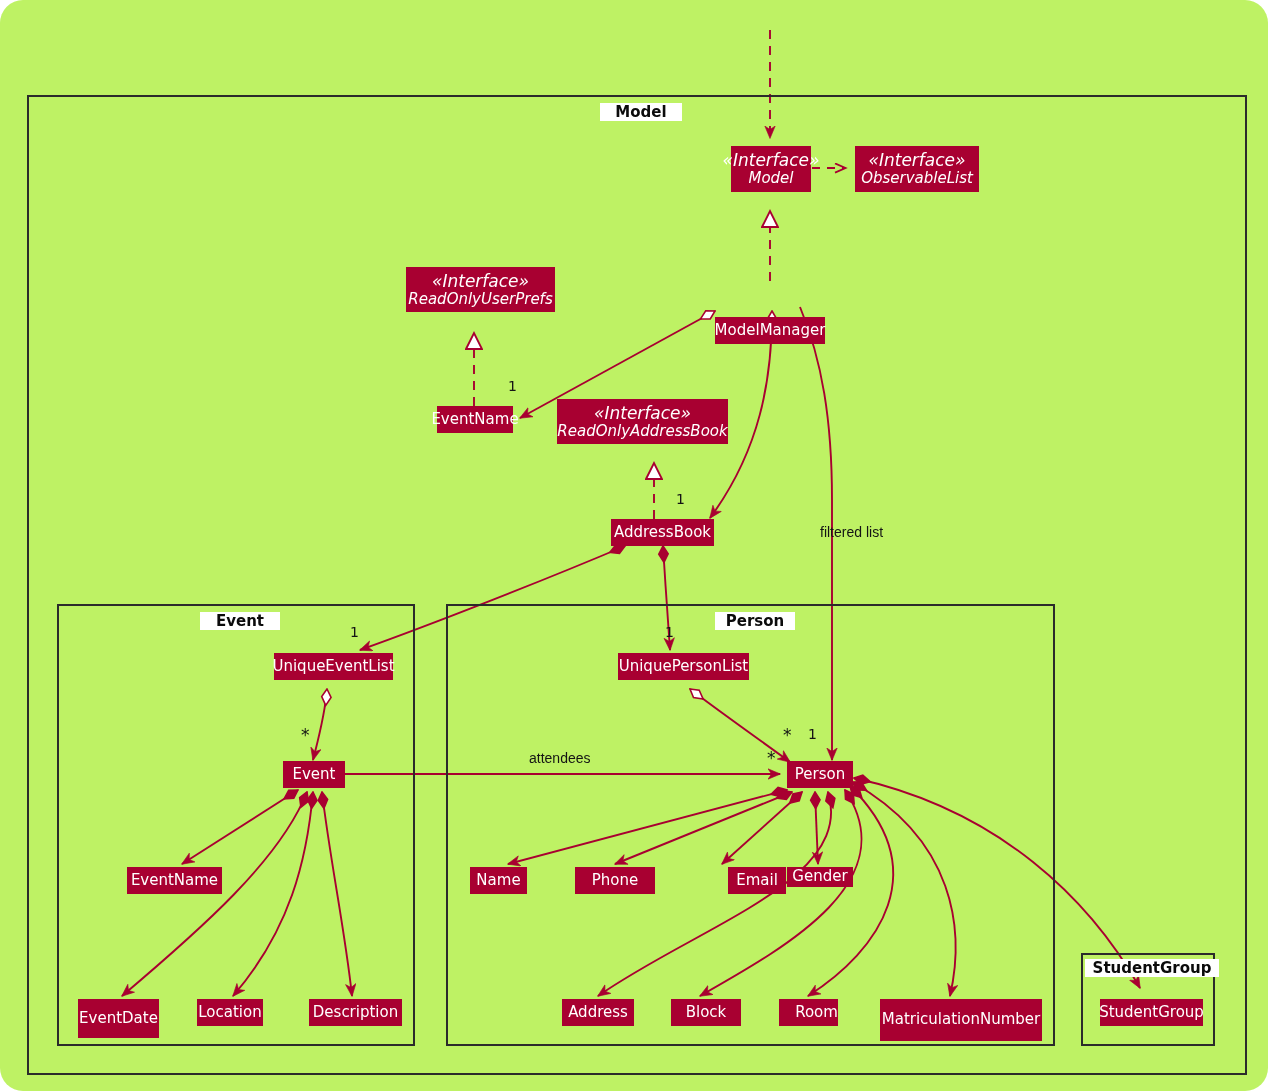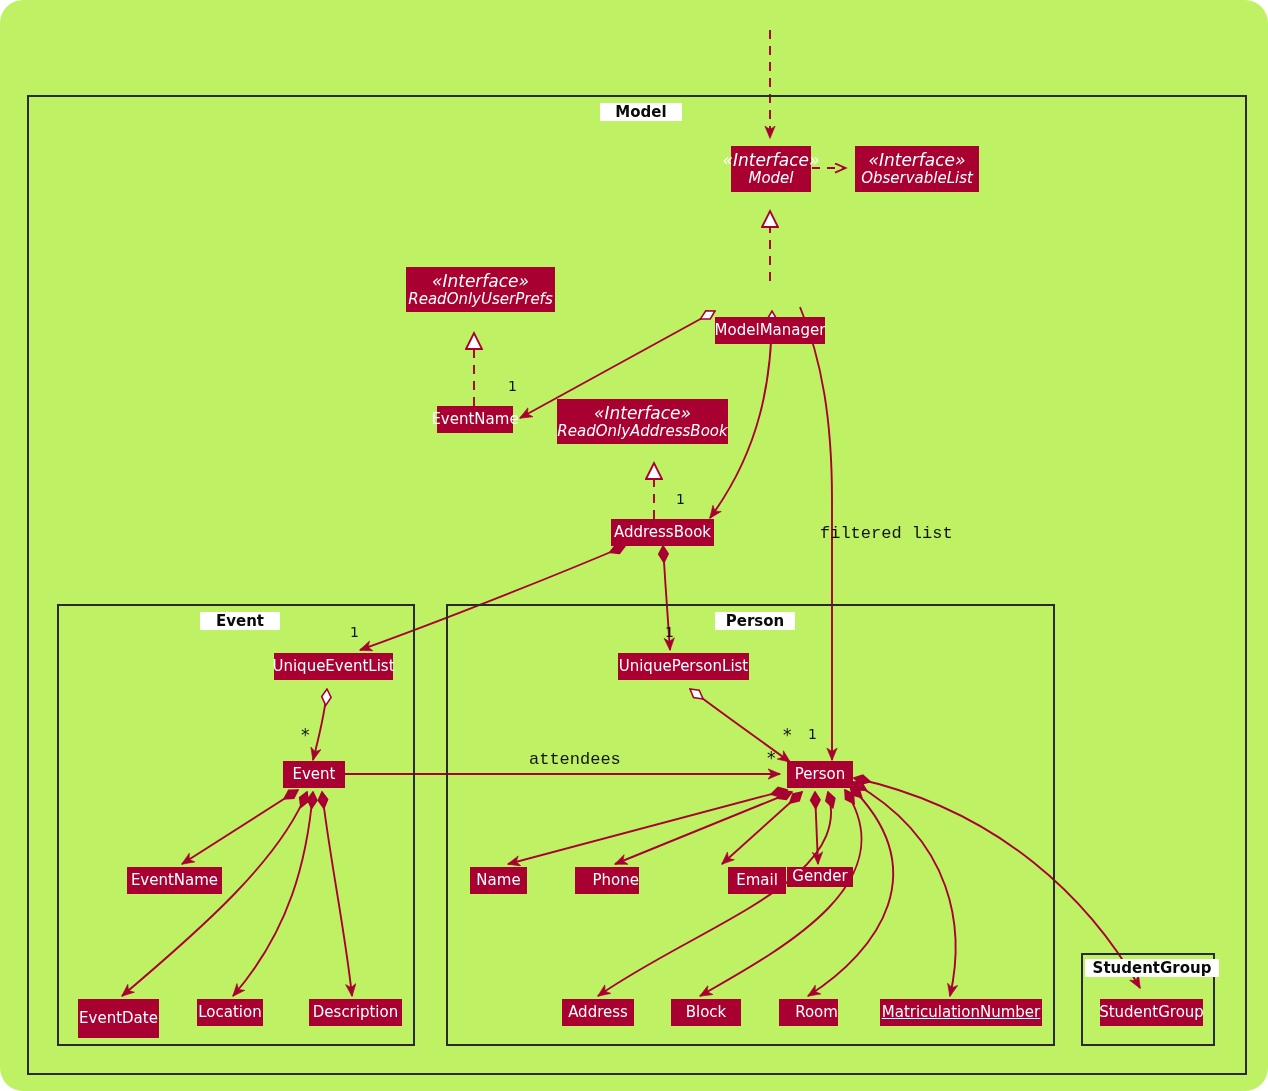--- a/index.html
+++ b/index.html
@@ -71,22 +71,22 @@
     color: #0b0b0b;
     text-align: center;
     white-space: nowrap;
     z-index: 3;
     background: #ffffff;
     padding: 0 4px;
   }
   
   .edge-label {
     position: absolute;
-    font-family: Liberation Mono, monospace;
-    font-size: 17px;
+    font-family: Liberation Sans, sans-serif;
+    font-size: 14px;
     color: #141414;
     white-space: nowrap;
     z-index: 6;
   }
   .mult-label {
     position: absolute;
     font-family: "DejaVu Sans", sans-serif;
     font-size: 14px;
     color: #141414;
     white-space: nowrap;
@@ -241,21 +241,21 @@
   </div>
 
   <div class="uml-class" style="left:787px; top:761px; width:66px; height:27px;">
     <span class="cname">Person</span>
   </div>
 
   <div class="uml-class" style="left:470px; top:867px; width:57px; height:27px;">
     <span class="cname">Name</span>
   </div>
 
-  <div class="uml-class" style="left:575px; top:867px; width:64px; height:27px;align-items:flex-end;">
+  <div class="uml-class" style="left:575px; top:867px; width:80px; height:27px;">
     <span class="cname">Phone</span>
   </div>
 
   <div class="uml-class" style="left:682px; top:867px; width:58px; height:27px;margin-left:46px;">
     <span class="cname">Email</span>
   </div>
 
   <div class="uml-class" style="left:787px; top:867px; width:66px; height:20px;">
     <span class="cname">Gender</span>
   </div>
@@ -265,21 +265,21 @@
   </div>
 
   <div class="uml-class" style="left:671px; top:999px; width:70px; height:27px;">
     <span class="cname">Block</span>
   </div>
 
   <div class="uml-class" style="left:779px; top:999px; width:59px; height:27px;padding-left:16px;">
     <span class="cname">Room</span>
   </div>
 
-  <div class="uml-class" style="left:880px; top:999px; width:162px; height:27px;text-decoration:underline;">
+  <div class="uml-class" style="left:880px; top:999px; width:162px; height:42px;">
     <span class="cname">MatriculationNumber</span>
   </div>
 
   <div class="uml-class" style="left:1100px; top:999px; width:103px; height:27px;">
     <span class="cname">StudentGroup</span>
   </div>
 
   <div class="edge-label" style="left:820px; top:524px;">filtered list</div>
   <div class="edge-label" style="left:529px; top:750px;">attendees</div>
 

